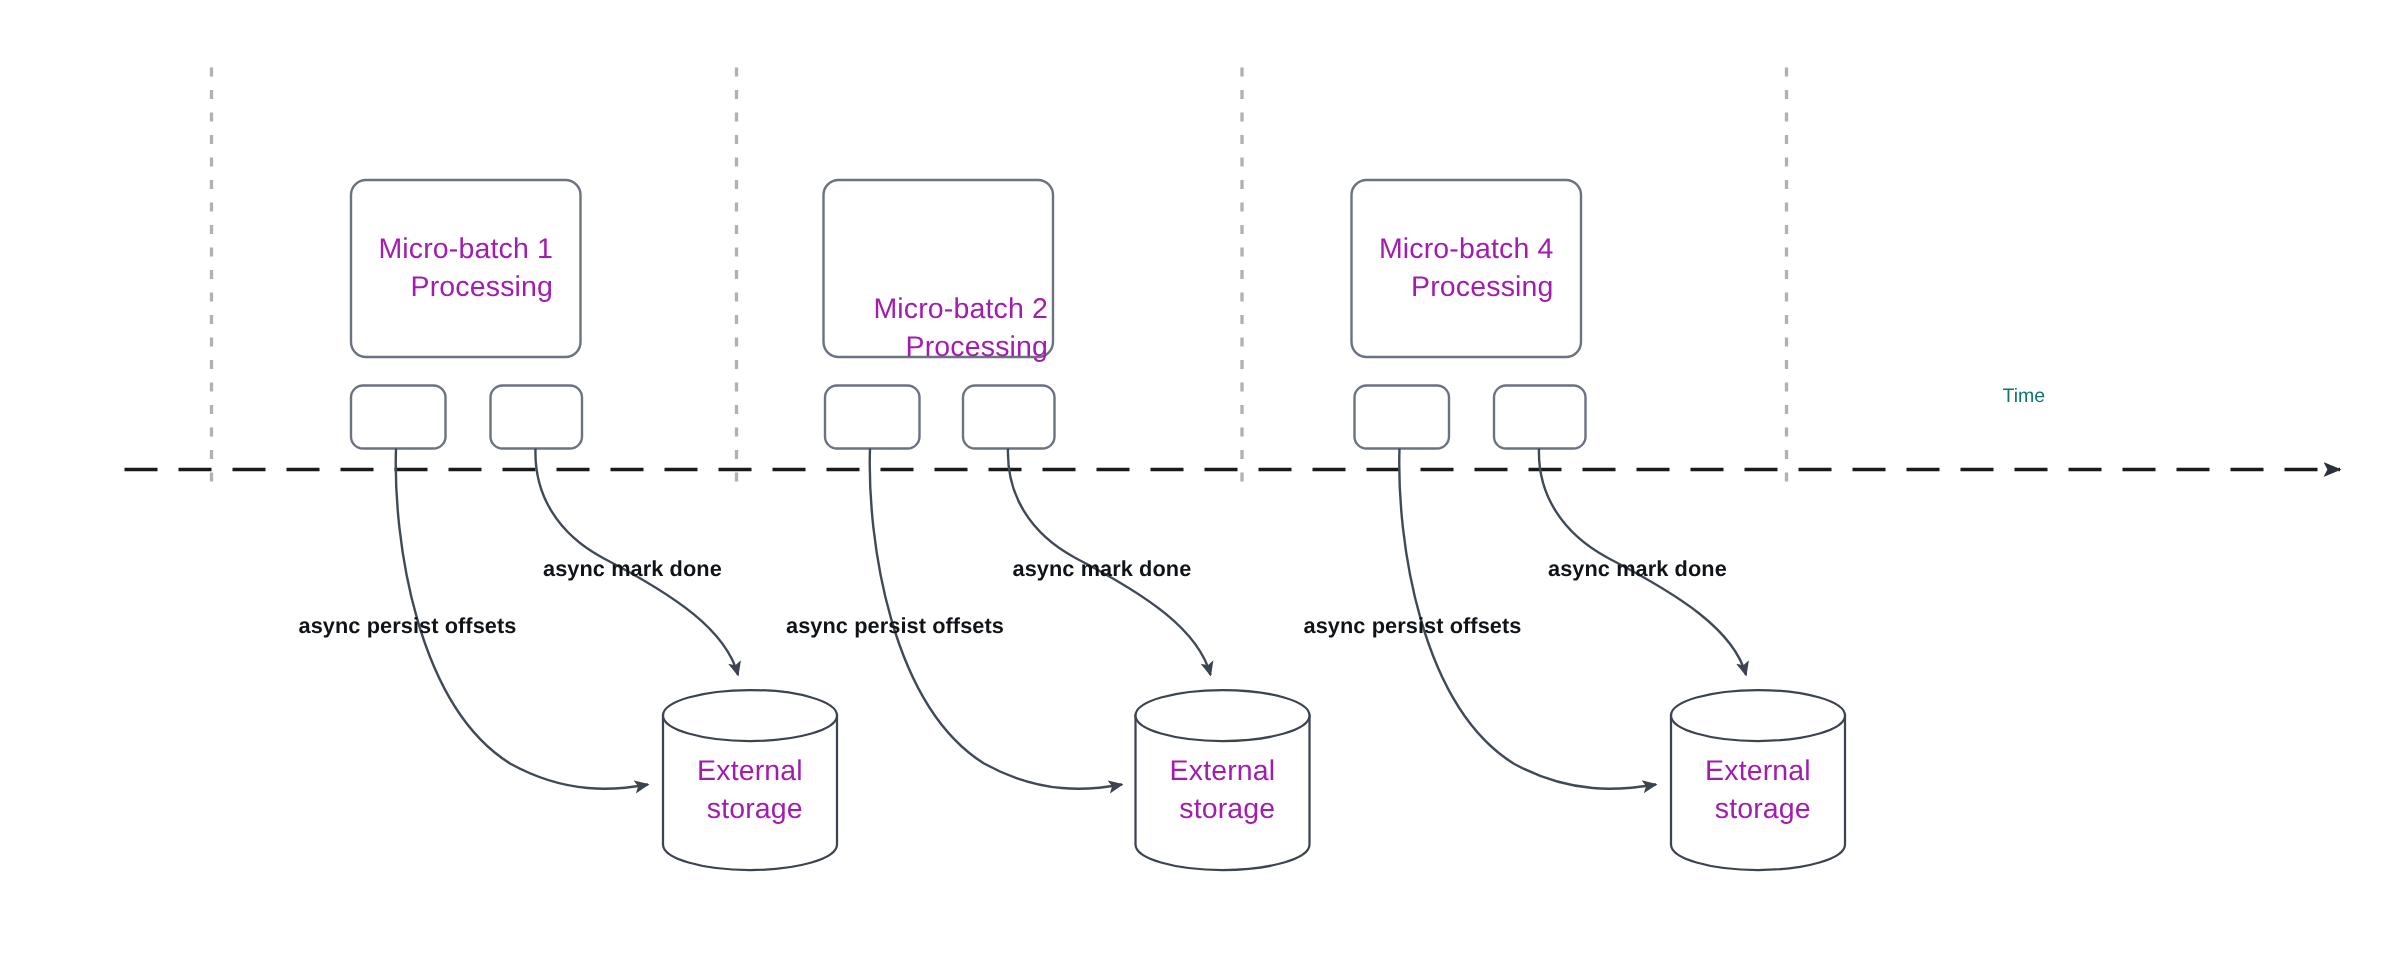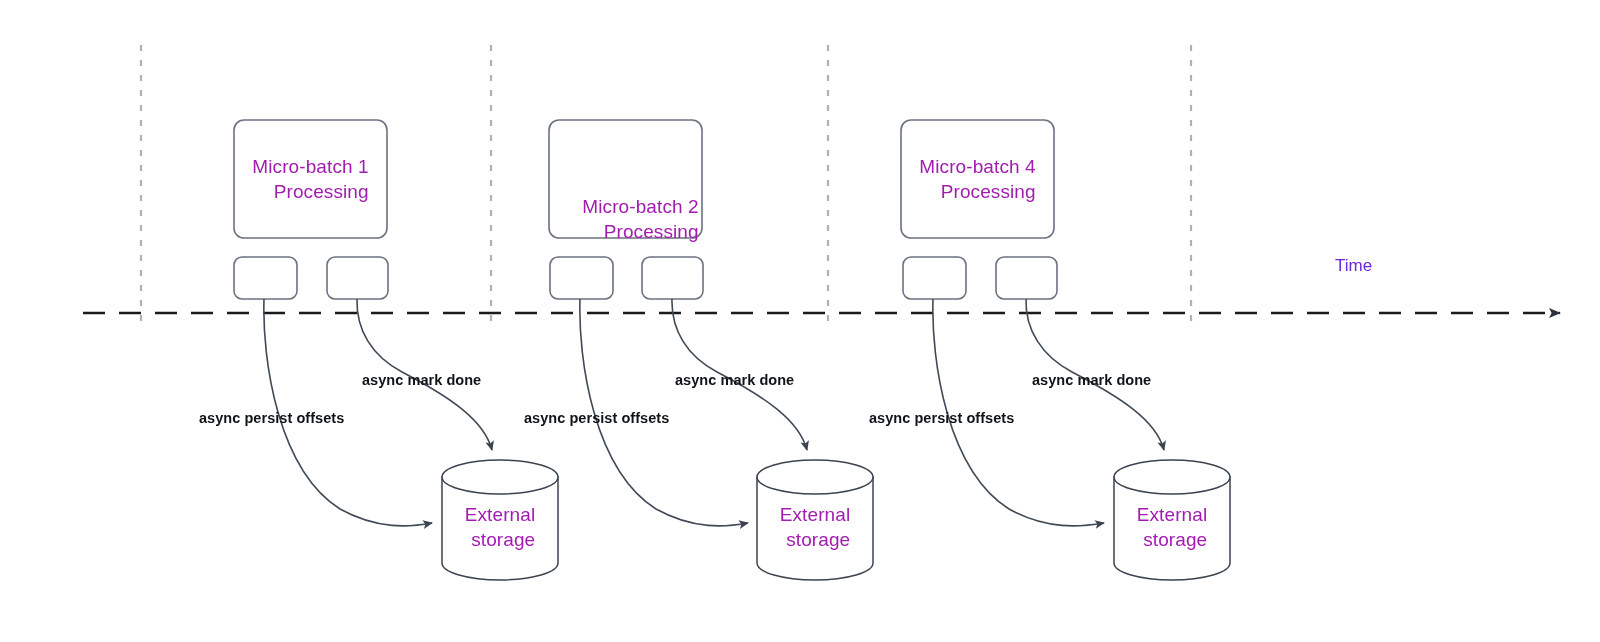--- a/index.html
+++ b/index.html
@@ -41,22 +41,22 @@
     position: absolute;
     color: #101418;
     font-size: 14.5px;
     font-weight: bold;
     white-space: nowrap;
     letter-spacing: 0.05px;
     text-align: center;
   }
   .axis-label {
     position: absolute;
-    color: #6d28d9;
-    font-size: 17px;
+    color: #0f766e;
+    font-size: 13px;
     white-space: nowrap;
   }
 </style>
 </head>
 <body>
 
 <div id="canvas">
 
   <svg class="layer" viewBox="0 0 1600 642">
     <defs>

